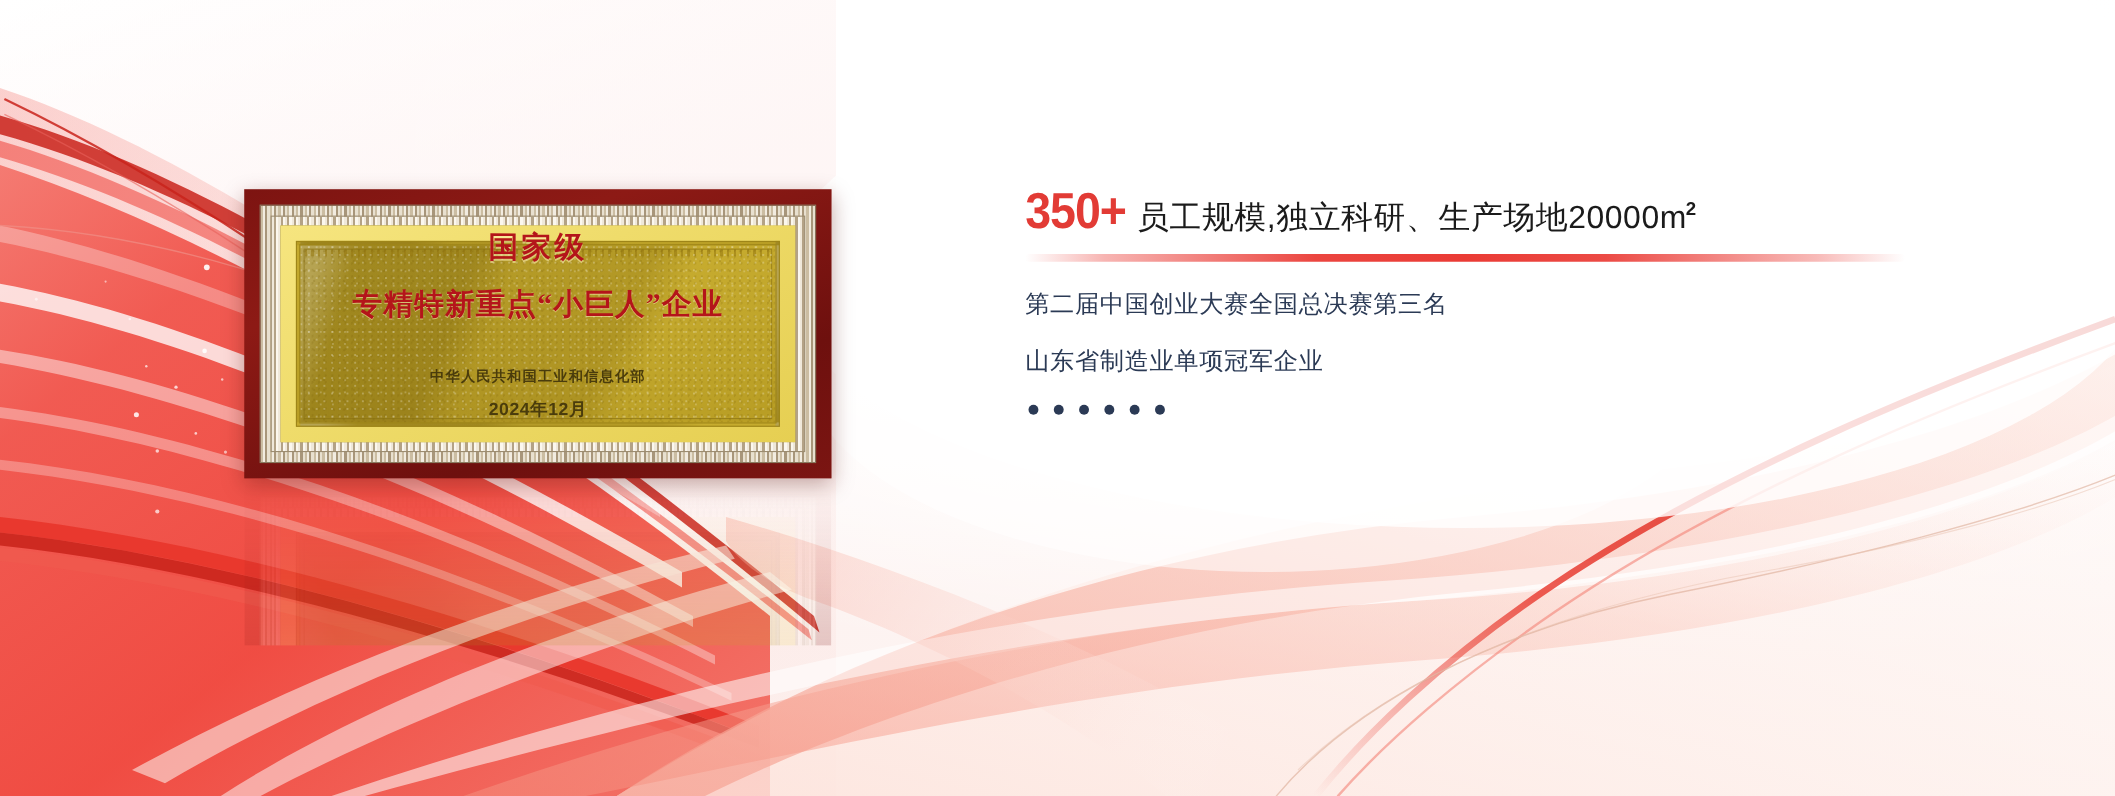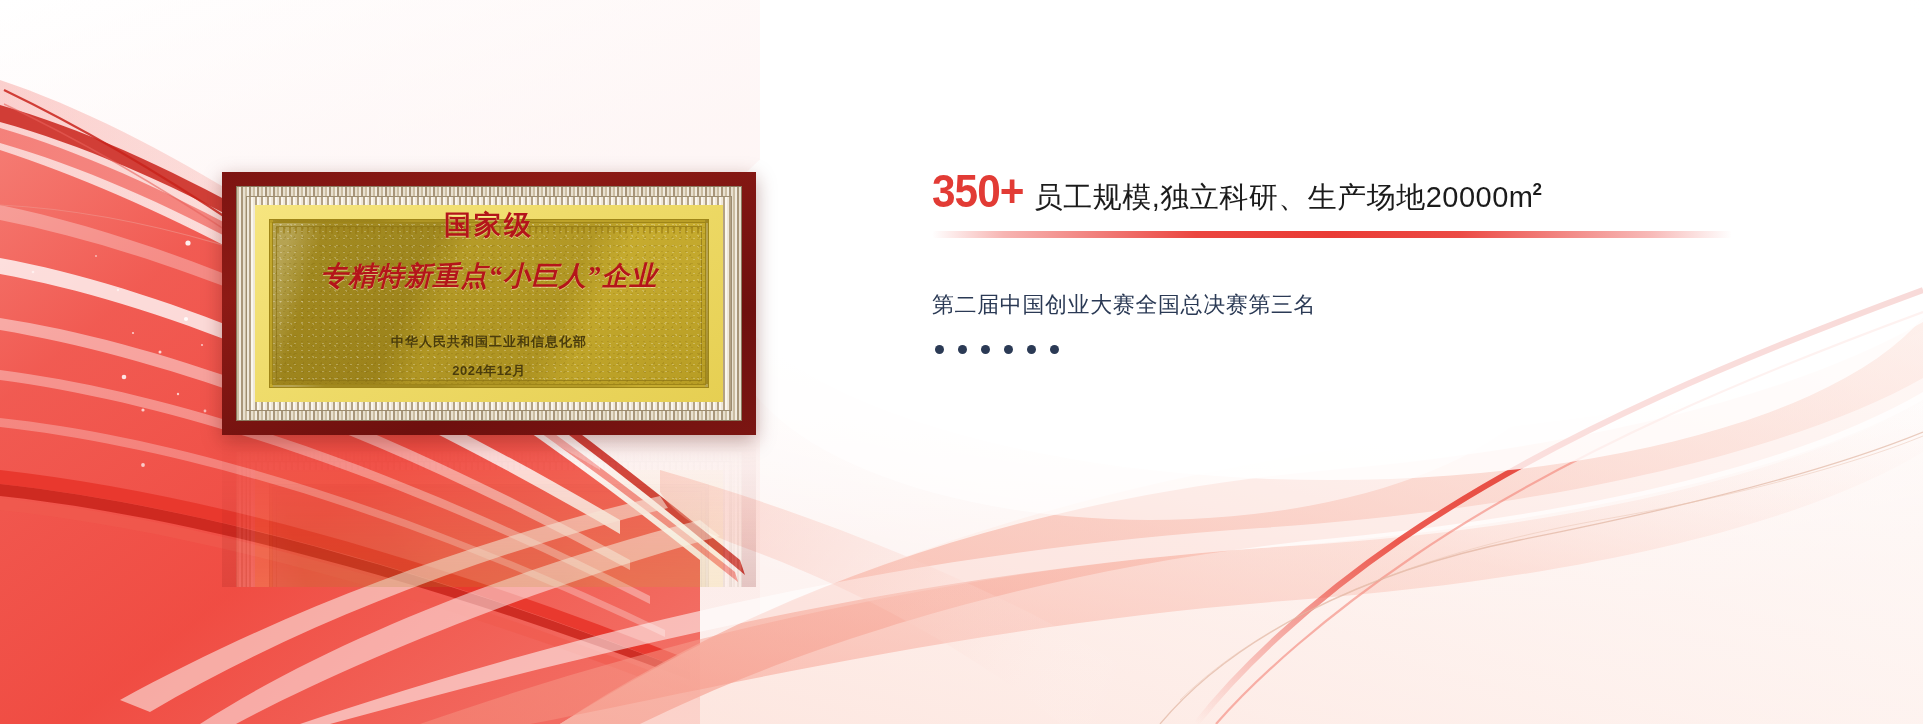--- a/index.html
+++ b/index.html
@@ -114,29 +114,28 @@
     margin-top:35px;
     font-size:27px; font-weight:bold; letter-spacing:3px;
     font-family:Liberation Sans, sans-serif;
     text-shadow:0 1px 0 rgba(255,240,180,.55);
   }
   .pt-sub {
     margin-top:15px;
     font-size:27px; font-weight:bold; letter-spacing:1px;
     font-family:"Liberation Serif", serif;
     text-shadow:0 1px 0 rgba(255,240,180,.55);
-    font-style:italic;
   }
   .pt-org {
     margin-top:39px;
     font-size:13px; color:#4a3c0c; letter-spacing:1px; font-weight:bold;
   }
   .pt-date {
     margin-top:11px;
-    font-size:13px; color:#4a3c0c; letter-spacing:.5px; font-weight:bold;
+    font-size:16px; color:#4a3c0c; letter-spacing:.5px; font-weight:bold;
   }
 
   
   #plaque-reflection {
     position:absolute;
     left:222px; top:437px;
     width:534px; height:150px;
     z-index:4;
     transform:scaleY(-1);
     opacity:.30;
@@ -191,21 +190,21 @@
     background:linear-gradient(90deg,
       rgba(234,59,53,0) 0%,
       rgba(234,59,53,.38) 9%,
       rgba(234,59,53,.95) 33%,
       #ea3b35 50%,
       rgba(234,59,53,.92) 66%,
       rgba(234,59,53,.35) 90%,
       rgba(234,59,53,0) 100%);
     border-radius:4px;
   }
-  #ach-list { margin-top:56px; }
+  #ach-list { margin-top:28px; }
   .ach-item {
     font-size:22px;
     color:#2b3a55;
     letter-spacing:.6px;
     line-height:1;
     margin-bottom:29px;
     white-space:nowrap;
   }
   #ach-dots {
     display:flex; gap:14px; align-items:center;
@@ -364,20 +363,21 @@
     <div id="headline">
       <span class="num">350+</span>
       <span class="htext">员工规模,独立科研、生产场地20000m</span>
       <span class="sup">2</span>
     </div>
 
     <div id="hrule"></div>
 
     <div id="ach-list">
       <div class="ach-item">第二届中国创业大赛全国总决赛第三名</div>
+      <div class="ach-item">山东省制造业单项冠军企业</div>
 
       <div id="ach-dots">
           <span class="d"></span>
           <span class="d"></span>
           <span class="d"></span>
           <span class="d"></span>
           <span class="d"></span>
           <span class="d"></span>
         </div>
     </div>

